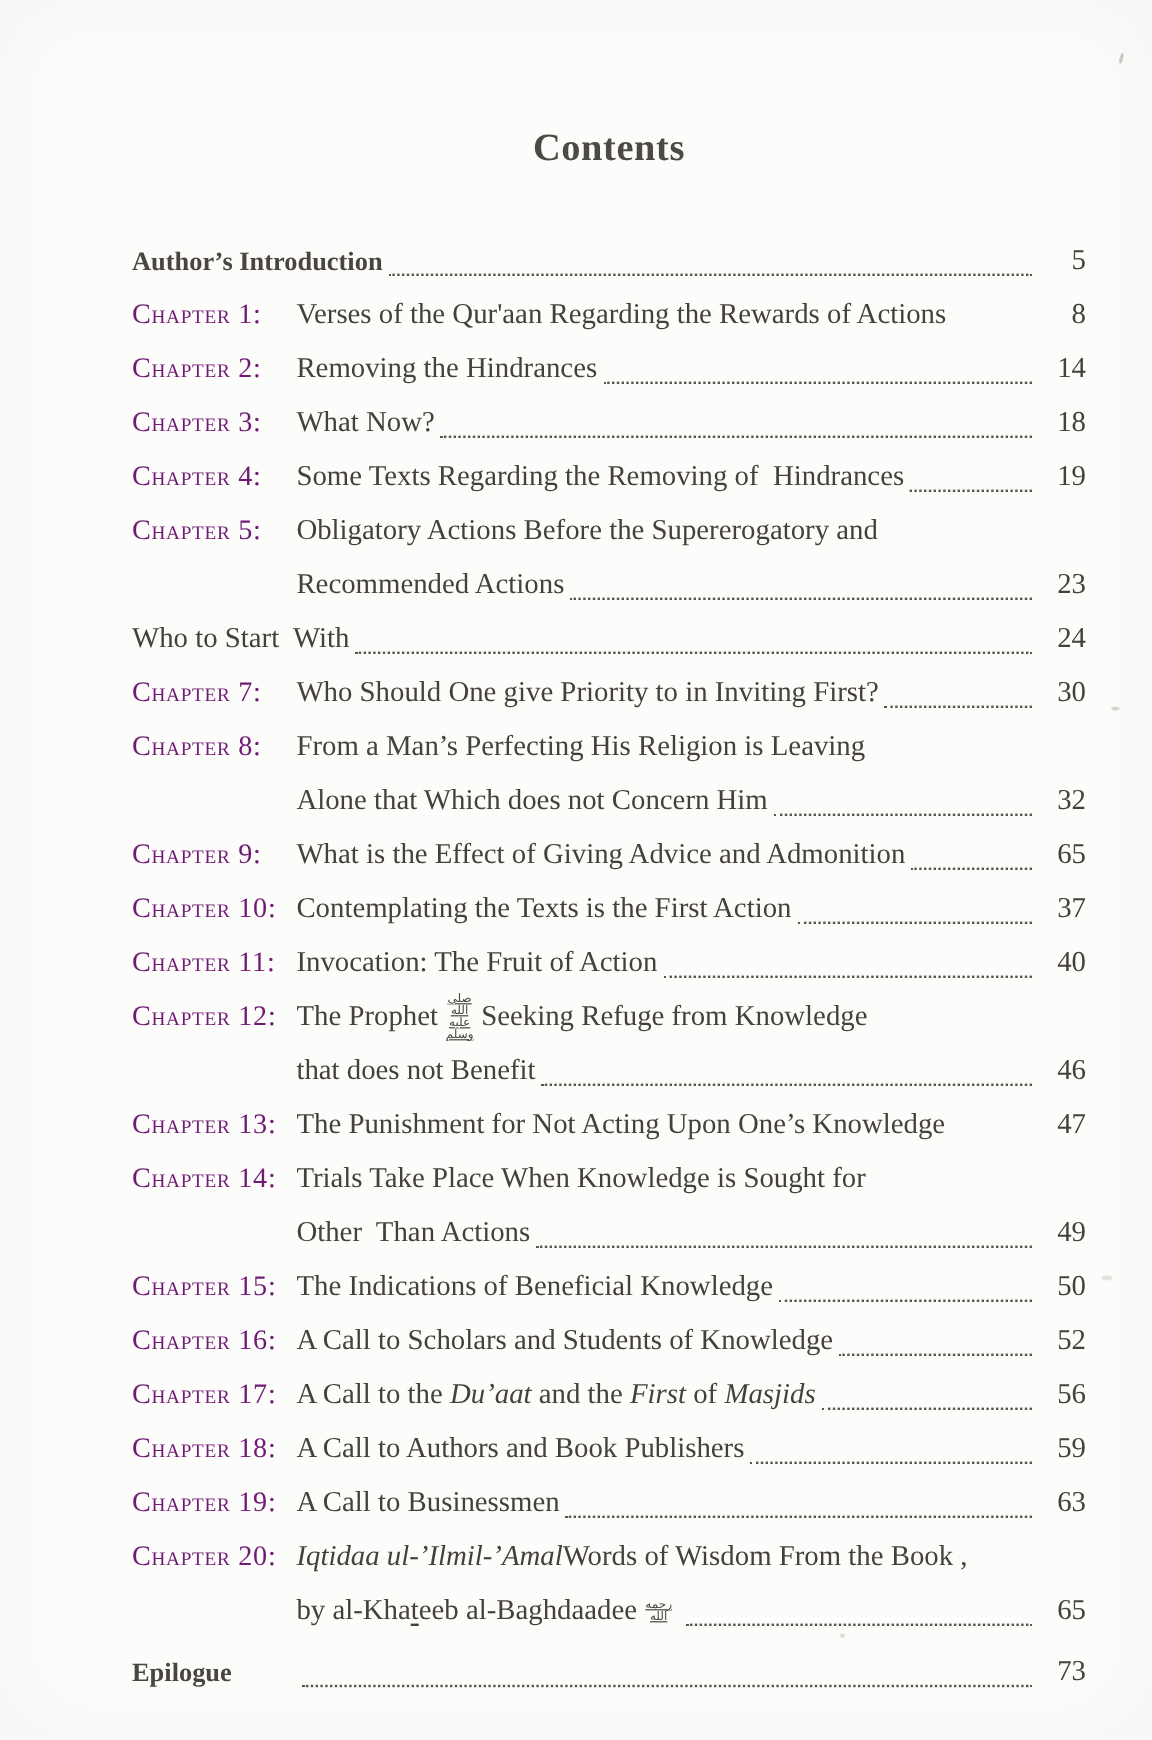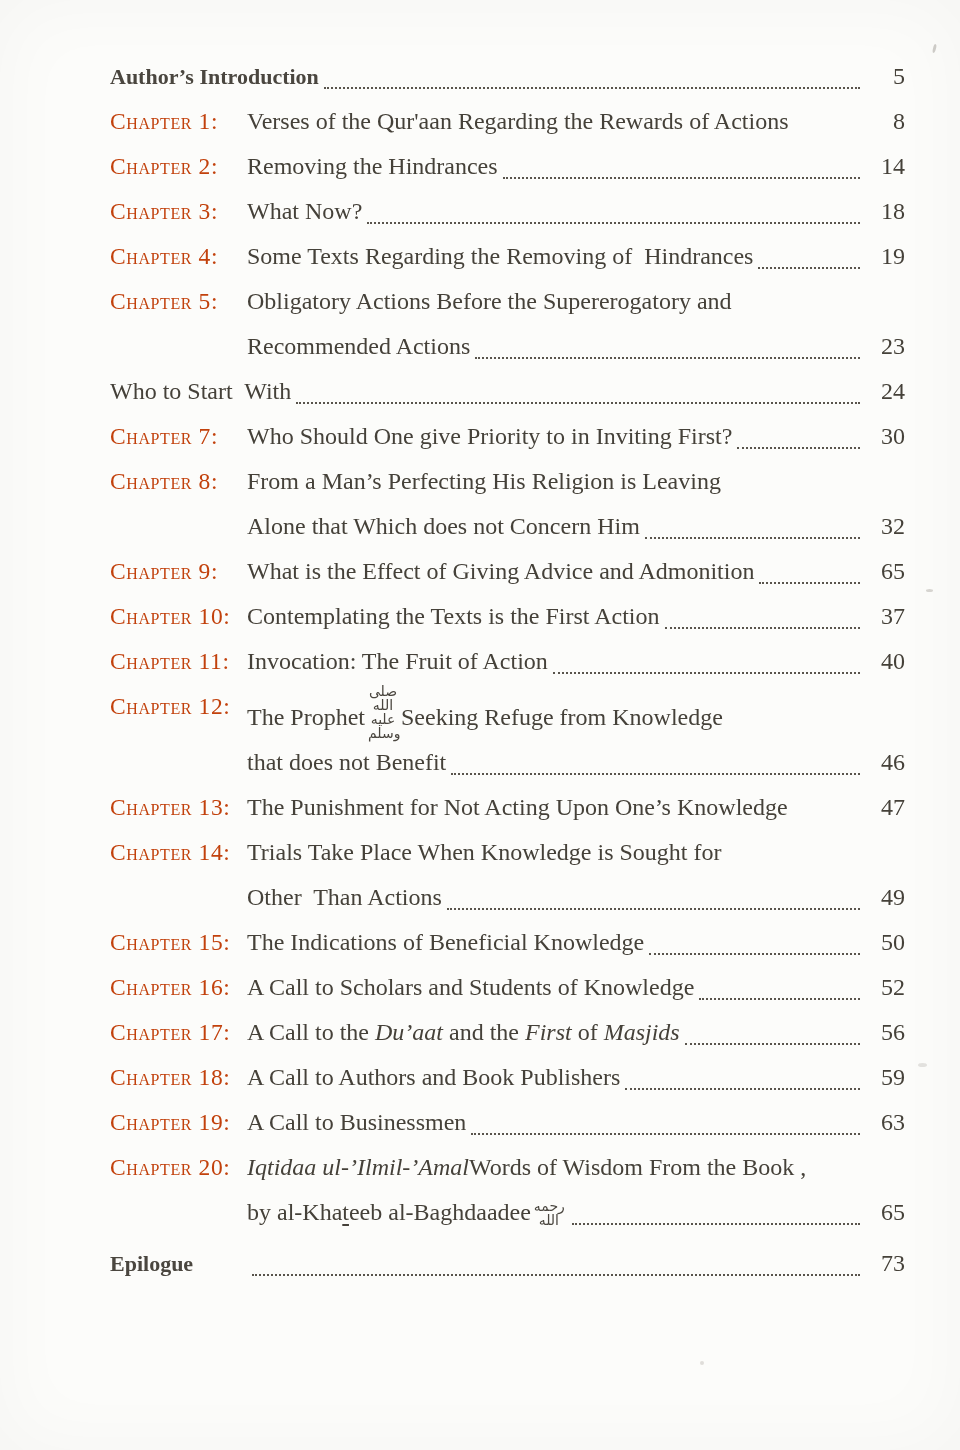--- a/index.html
+++ b/index.html
@@ -40,21 +40,21 @@
   .label {
     flex: 0 0 auto;
     min-width: 137px;
     white-space: nowrap;
     line-height: 45px;
   }
   .label.chapter {
     font-variant: small-caps;
     font-size: 23.5px;
     letter-spacing: 0.6px;
-    color: #c2410c;
+    color: #701a75;
   }
   .label.heading {
     font-weight: bold;
     font-size: 22px;
     color: #4a463f;
   }
   .content {
     flex: 1 1 auto;
     min-width: 0;
   }
@@ -71,27 +71,28 @@
   .txt.italic { font-style: italic; }
   .txt.underline {
     text-decoration: underline;
     text-underline-offset: 4px;
   }
   .txt.honorific {
     display: inline-block;
     flex: 0 0 auto;
     width: 30px;
     font-family: "DejaVu Sans", sans-serif;
-    font-size: 14px;
+    font-size: 10px;
     line-height: 1.0;
     text-align: center;
     white-space: normal;
     align-self: center;
     margin: 0 3px;
     color: #4a463f;
+    text-decoration: underline;
   }
   .leader {
     flex: 1 1 auto;
     min-width: 14px;
     height: 0;
     border-bottom: 2.6px dotted #59544c;
     margin: 0 7px 10px 5px;
   }
   .spacer {
     flex: 1 1 auto;
@@ -111,20 +112,21 @@
   }
   .speck.s1 { left: 933px; top: 44px; width: 3px; height: 9px; transform: rotate(14deg); opacity: .55; }
   .speck.s2 { left: 926px; top: 589px; width: 7px; height: 3px; opacity: .45; }
   .speck.s3 { left: 918px; top: 1063px; width: 9px; height: 4px; opacity: .3; }
   .speck.s4 { left: 700px; top: 1361px; width: 4px; height: 4px; opacity: .35; }
 </style>
 </head>
 <body>
 
 <div class="page">
+  <h1 class="title">Contents</h1>
   <div class="toc" id="toc">
       <div class="entry heading-row">
         <span class="label heading">Author’s Introduction</span>
         <div class="content">
           <div class="line">
             <span class="leader"></span>
             <span class="pagenum">5</span>
           </div>
         </div>
       </div>

